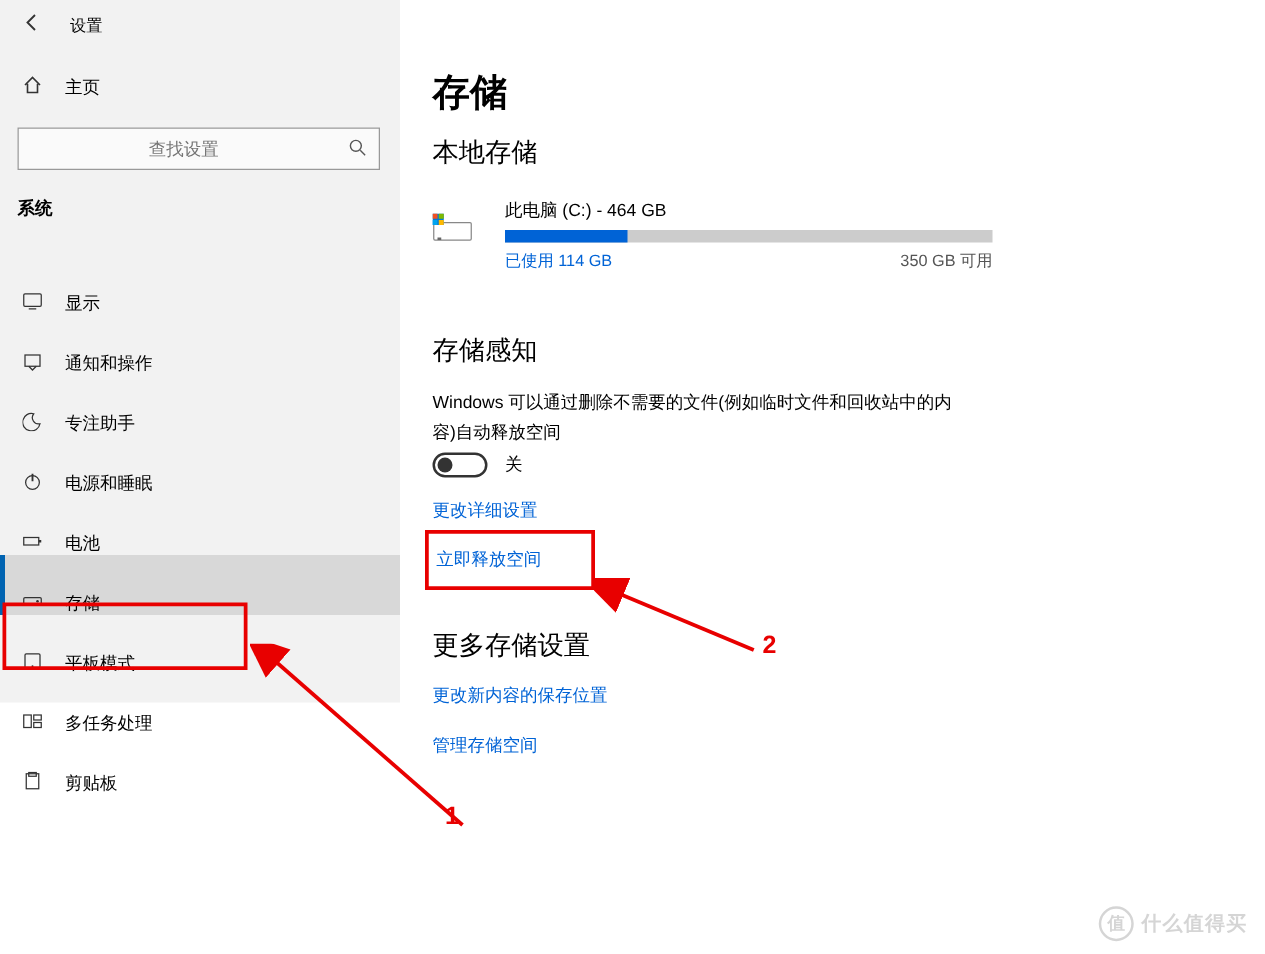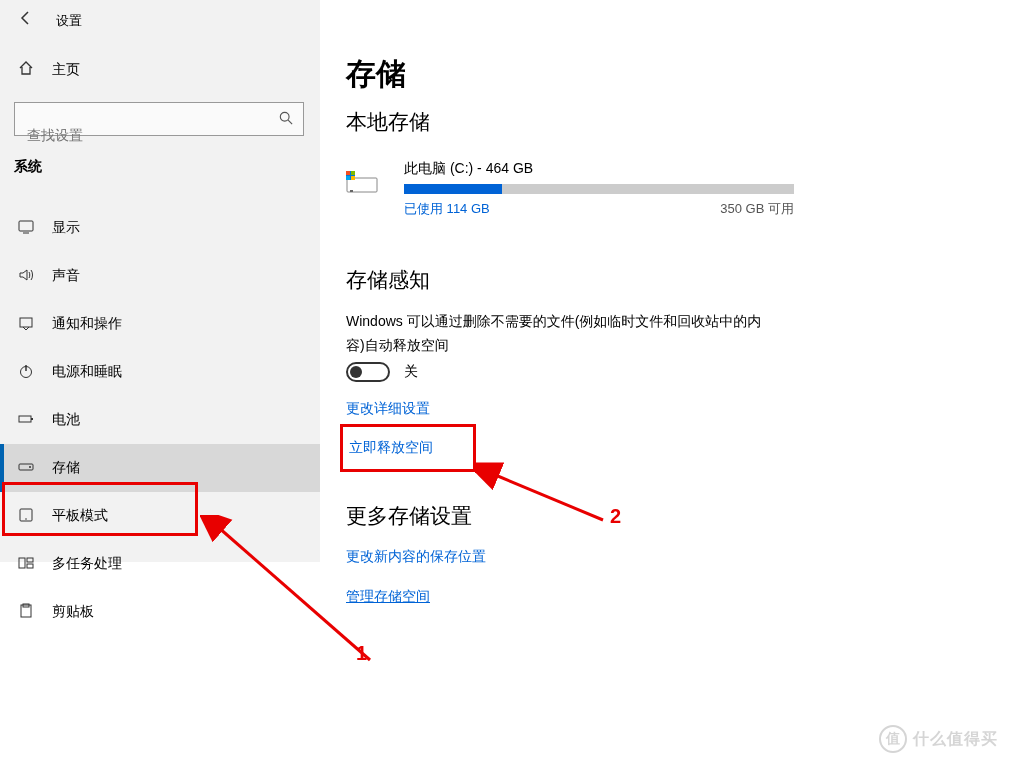--- a/index.html
+++ b/index.html
@@ -7,27 +7,27 @@
 
   .sidebar { position: absolute; left: 0; top: 0; width: 320px; height: 562px; background: #f2f2f2; }
   .back-btn { position: absolute; left: 18px; top: 10px; font-size: 18px; color: #333; cursor: pointer; }
   .title { position: absolute; left: 56px; top: 12px; font-size: 13px; color: #000; }
 
   .home-row { position: absolute; left: 18px; top: 60px; display: flex; align-items: center; gap: 18px; cursor: pointer; }
   .home-row .icon { width: 16px; font-size: 15px; color: #333; }
   .home-row .label { font-size: 14px; color: #000; }
 
   .search-wrap { position: absolute; left: 14px; top: 102px; width: 290px; height: 34px; border: 1px solid #999; background: #fafafa; }
-  .search-input { border: none; outline: none; background: transparent; position: absolute; left: 12px; top: 16px; height: 32px; width: 240px; font-size: 14px; color: #ef4444; }
+  .search-input { border: none; outline: none; background: transparent; position: absolute; left: 12px; top: 0; height: 32px; width: 240px; font-size: 14px; color: #ef4444; text-align: center; }
   .search-icon { position: absolute; right: 10px; top: 8px; font-size: 14px; color: #444; }
 
   .group-label { position: absolute; left: 14px; top: 158px; font-size: 14px; font-weight: bold; color: #000; }
 
   .nav { position: absolute; left: 0; top: 204px; width: 320px; }
-  .nav-item { height: 48px; display: flex; align-items: center; padding-left: 18px; gap: 18px; cursor: pointer; }
+  .nav-item { height: 48px; display: flex; align-items: flex-end; padding-left: 18px; gap: 18px; cursor: pointer; }
   .nav-item .icon { width: 16px; font-size: 14px; color: #333; text-align: center; }
   .nav-item .label { font-size: 14px; color: #000; }
   .nav-item.selected { background: #d8d8d8; position: relative; }
   .nav-item.selected::before { content: ""; position: absolute; left: 0; top: 0; width: 4px; height: 48px; background: #0063b1; }
 
   .main { position: absolute; left: 346px; top: 0; width: 640px; }
   .page-title { position: absolute; left: 0; top: 54px; font-size: 30px; font-weight: 600; color: #000; }
 
   .section-title { font-size: 21px; color: #000; }
   .sec-local { position: absolute; left: 0; top: 108px; }
@@ -46,21 +46,21 @@
   .toggle { width: 44px; height: 20px; border: 2px solid #333; border-radius: 10px; position: relative; cursor: pointer; }
   .toggle .knob { position: absolute; left: 2px; top: 2px; width: 12px; height: 12px; border-radius: 50%; background: #333; }
   .toggle-label { font-size: 14px; color: #000; }
 
   .link { font-size: 14px; color: #0063d6; cursor: pointer; display: block; }
   .link-change { position: absolute; left: 0; top: 400px; }
   .link-free-box { position: absolute; left: -6px; top: 424px; border: 3px solid #e80000; padding: 12px 40px 12px 6px; }
 
   .sec-more { position: absolute; left: 0; top: 502px; }
   .link-loc { position: absolute; left: 0; top: 548px; }
-  .link-mgr { position: absolute; left: 0; top: 588px; text-decoration: underline; }
+  .link-mgr { position: absolute; left: 0; top: 588px; }
 
   
   .ann-box1 { position: absolute; border: 3px solid #e80000; left: 2px; top: 482px; width: 196px; height: 54px; pointer-events: none; }
   .ann-num { position: absolute; font-size: 20px; font-weight: bold; color: #e80000; font-family: "Segoe UI", sans-serif; }
   .ann-arrow { position: absolute; pointer-events: none; }
 
   .watermark { position: absolute; right: 14px; bottom: 10px; display: flex; align-items: center; gap: 6px; opacity: 0.35; }
   .wm-circle { width: 28px; height: 28px; border: 2px solid #888; border-radius: 50%; display: flex; align-items: center; justify-content: center; font-size: 14px; color: #888; font-weight: bold; }
   .wm-text { font-size: 16px; color: #888; font-weight: bold; letter-spacing: 1px; }
 </style>
@@ -99,31 +99,30 @@
   <div class="nav">
       <div class="nav-item">
         <span class="icon"><svg width="16" height="16" viewBox="0 0 16 16">
             <rect x="1" y="2" width="14" height="10" rx="1" stroke="#333" fill="none"></rect>
             <line x1="5" y1="14" x2="11" y2="14" stroke="#333"></line>
           </svg></span>
         <span class="label">显示</span>
       </div>
       <div class="nav-item">
         <span class="icon"><svg width="16" height="16" viewBox="0 0 16 16">
-            <path d="M2 6v4h3l4 3V3L5 6H2z" stroke="#333" fill="none"></path>
-            <path d="M11 5c1 1 1 5 0 6M13 3c2 2 2 8 0 10" stroke="#333" fill="none"></path>
-          </svg></span>
-        <span class="label">声音</span>
-      </div>
-      <div class="nav-item">
-        <span class="icon"><svg width="16" height="16" viewBox="0 0 16 16">
             <rect x="2" y="3" width="12" height="9" stroke="#333" fill="none"></rect>
             <path d="M5 12l3 3 3-3" stroke="#333" fill="none"></path>
           </svg></span>
         <span class="label">通知和操作</span>
+      </div>
+      <div class="nav-item">
+        <span class="icon"><svg width="16" height="16" viewBox="0 0 16 16">
+            <path d="M9 2A7 7 0 1 0 14 10 5 5 0 0 1 9 2z" stroke="#333" fill="none"></path>
+          </svg></span>
+        <span class="label">专注助手</span>
       </div>
       <div class="nav-item">
         <span class="icon"><svg width="16" height="16" viewBox="0 0 16 16">
             <circle cx="8" cy="9" r="5.5" stroke="#333" fill="none"></circle>
             <line x1="8" y1="2" x2="8" y2="8" stroke="#333" stroke-width="1.5"></line>
           </svg></span>
         <span class="label">电源和睡眠</span>
       </div>
       <div class="nav-item">
         <span class="icon"><svg width="16" height="16" viewBox="0 0 16 16">

